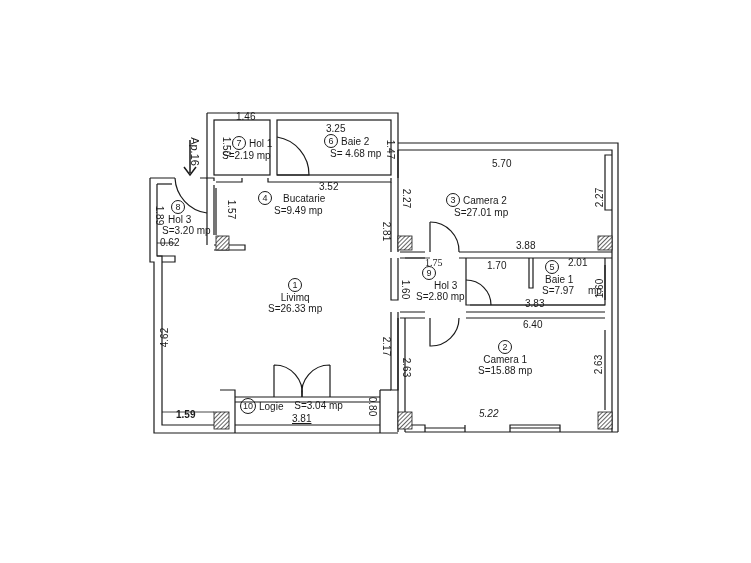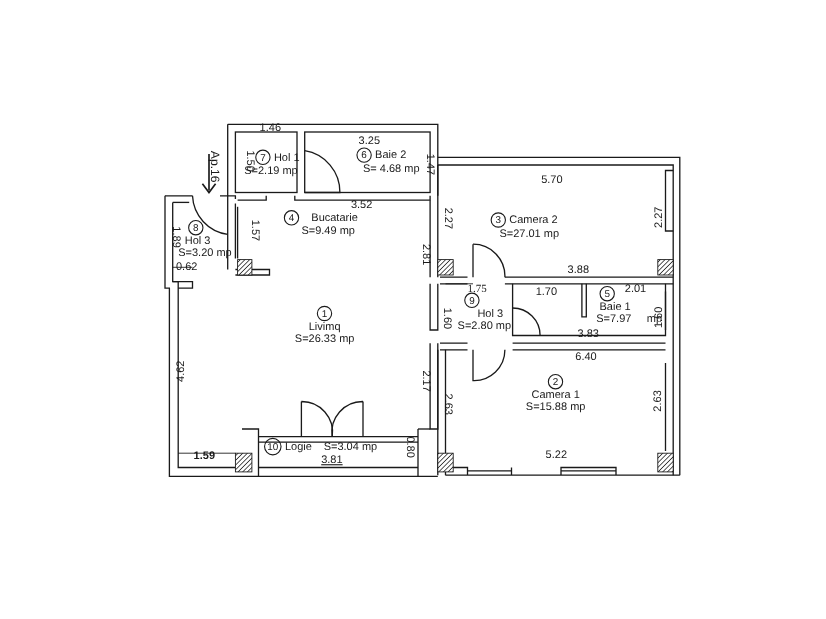--- a/index.html
+++ b/index.html
@@ -163,18 +163,18 @@
 <div class="dim" style="left:516px;top:240px;">3.88</div>
 <div class="dim" style="left:425px;top:257px;font-family:Liberation Serif, serif;">1.75</div>
 <div class="dim rot" style="left:396px;top:284px;">1.60</div>
 <div class="dim" style="left:487px;top:260px;">1.70</div>
 <div class="dim" style="left:568px;top:257px;">2.01</div>
 <div class="dim rotn" style="left:590px;top:283px;">1.60</div>
 <div class="dim" style="left:525px;top:298px;">3.83</div>
 <div class="dim" style="left:523px;top:319px;">6.40</div>
 <div class="dim rot" style="left:397px;top:362px;">2.63</div>
 <div class="dim rotn" style="left:589px;top:359px;">2.63</div>
-<div class="dim" style="left:496px;top:408px;">5.22</div>
+<div class="dim" style="left:479px;top:408px;font-style:italic;">5.22</div>
 <div class="dim rotn" style="left:155px;top:332px;">4.62</div>
 <div class="dim rot" style="left:377px;top:341px;">2.17</div>
 <div class="dim" style="left:176px;top:409px;font-weight:bold;">1.59</div>
 <div class="dim" style="left:292px;top:413px;text-decoration:underline;">3.81</div>
 <div class="dim rot" style="left:363px;top:401px;">0.80</div>
 
 </body></html>

